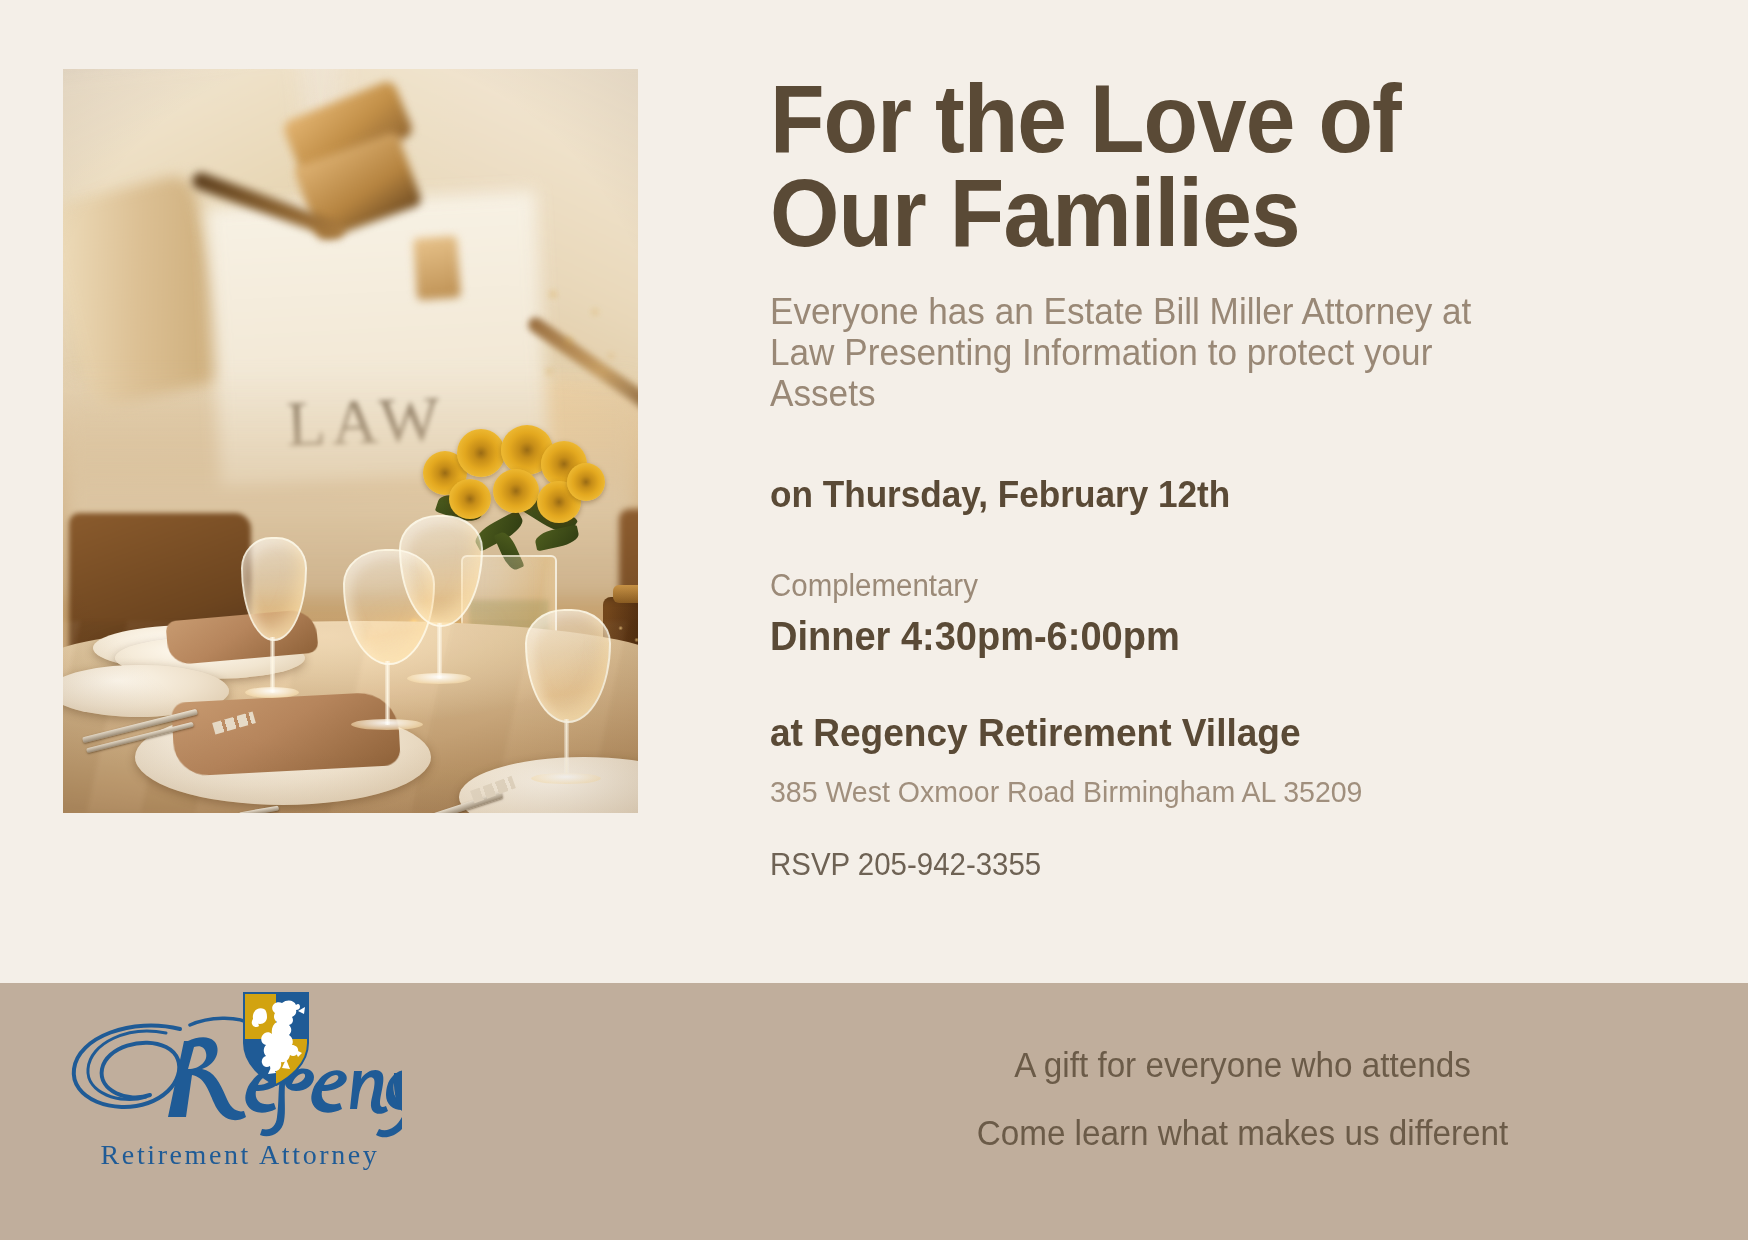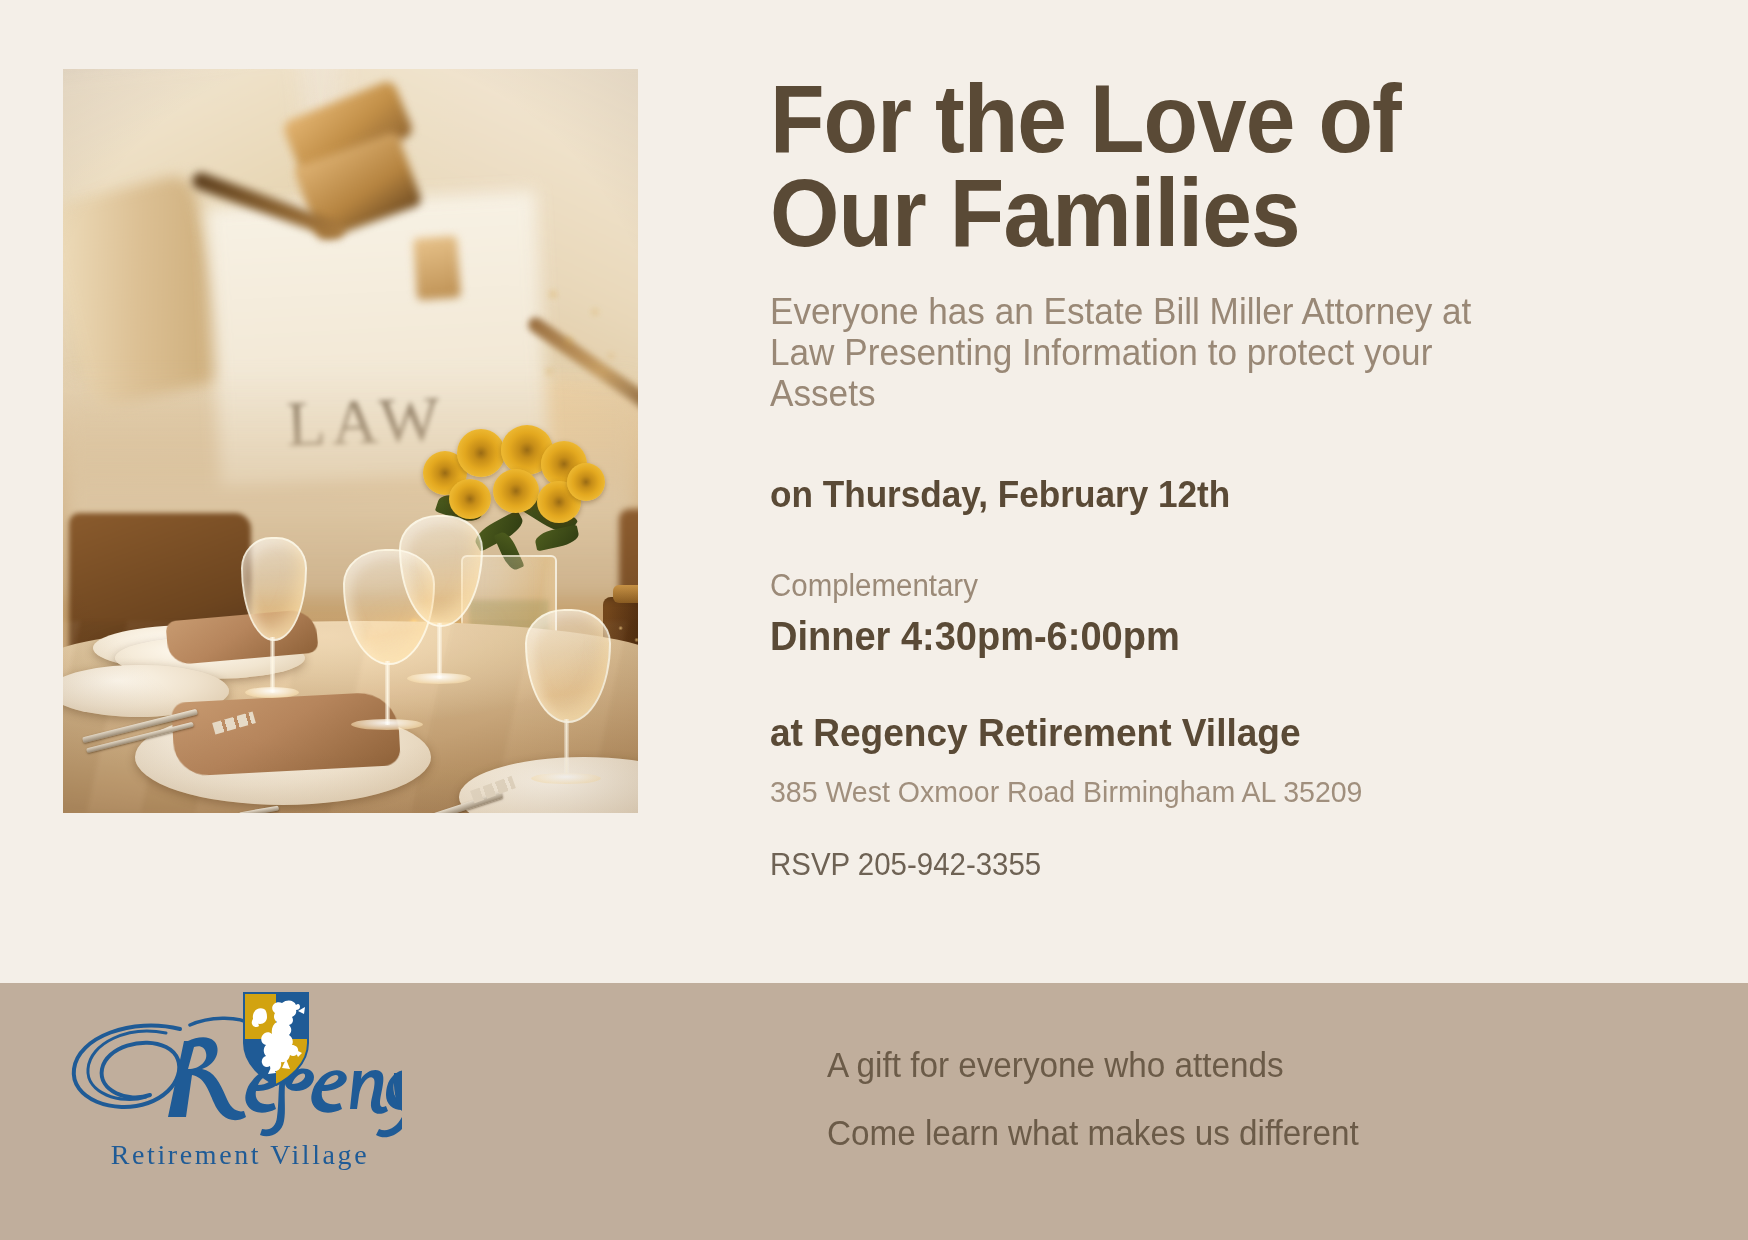--- a/index.html
+++ b/index.html
@@ -464,24 +464,24 @@
   .shield {
     position: absolute;
     left: 180px;
     top: -10px;
     width: 68px;
     height: 96px;
   }
 
   .footer-right {
     position: absolute;
-    right: 66px;
+    right: 78px;
     top: 62px;
     width: 900px;
-    text-align: left;
+    text-align: center;
   }
   .fr-line1 {
     margin: 0;
     font-size: 35px;
     color: #6B5B48;
     transform: scaleX(0.95);
     transform-origin: right top;
   }
   .fr-line2 {
     margin: 28px 0 0 0;
@@ -662,21 +662,21 @@
             <path d="M14 26 C 11 27, 9 30, 10 33 C 11 36, 15 37, 17 35"></path>
             <path d="M56 20 L 63 16 L 62 23 Z"></path>
             <path d="M52 58 L 60 62 L 56 66 Z"></path>
             <path d="M30 74 L 26 83 L 34 82 Z"></path>
             <path d="M44 68 L 48 78 L 40 77 Z"></path>
           </g>
         </g>
         <path d="M2 2 H66 V52 C66 74, 46 88, 34 94 C22 88, 2 74, 2 52 Z" fill="none" stroke="#1F5B96" stroke-width="2"></path>
       </svg>
 
-      <div class="logo-sub">Retirement Village</div>
+      <div class="logo-sub">Retirement Attorney</div>
     </div>
 
     <div class="footer-right">
       <p class="fr-line1">A gift for everyone who attends</p>
       <p class="fr-line2">Come learn what makes us different</p>
     </div>
   </div>
 
 </div>
 

